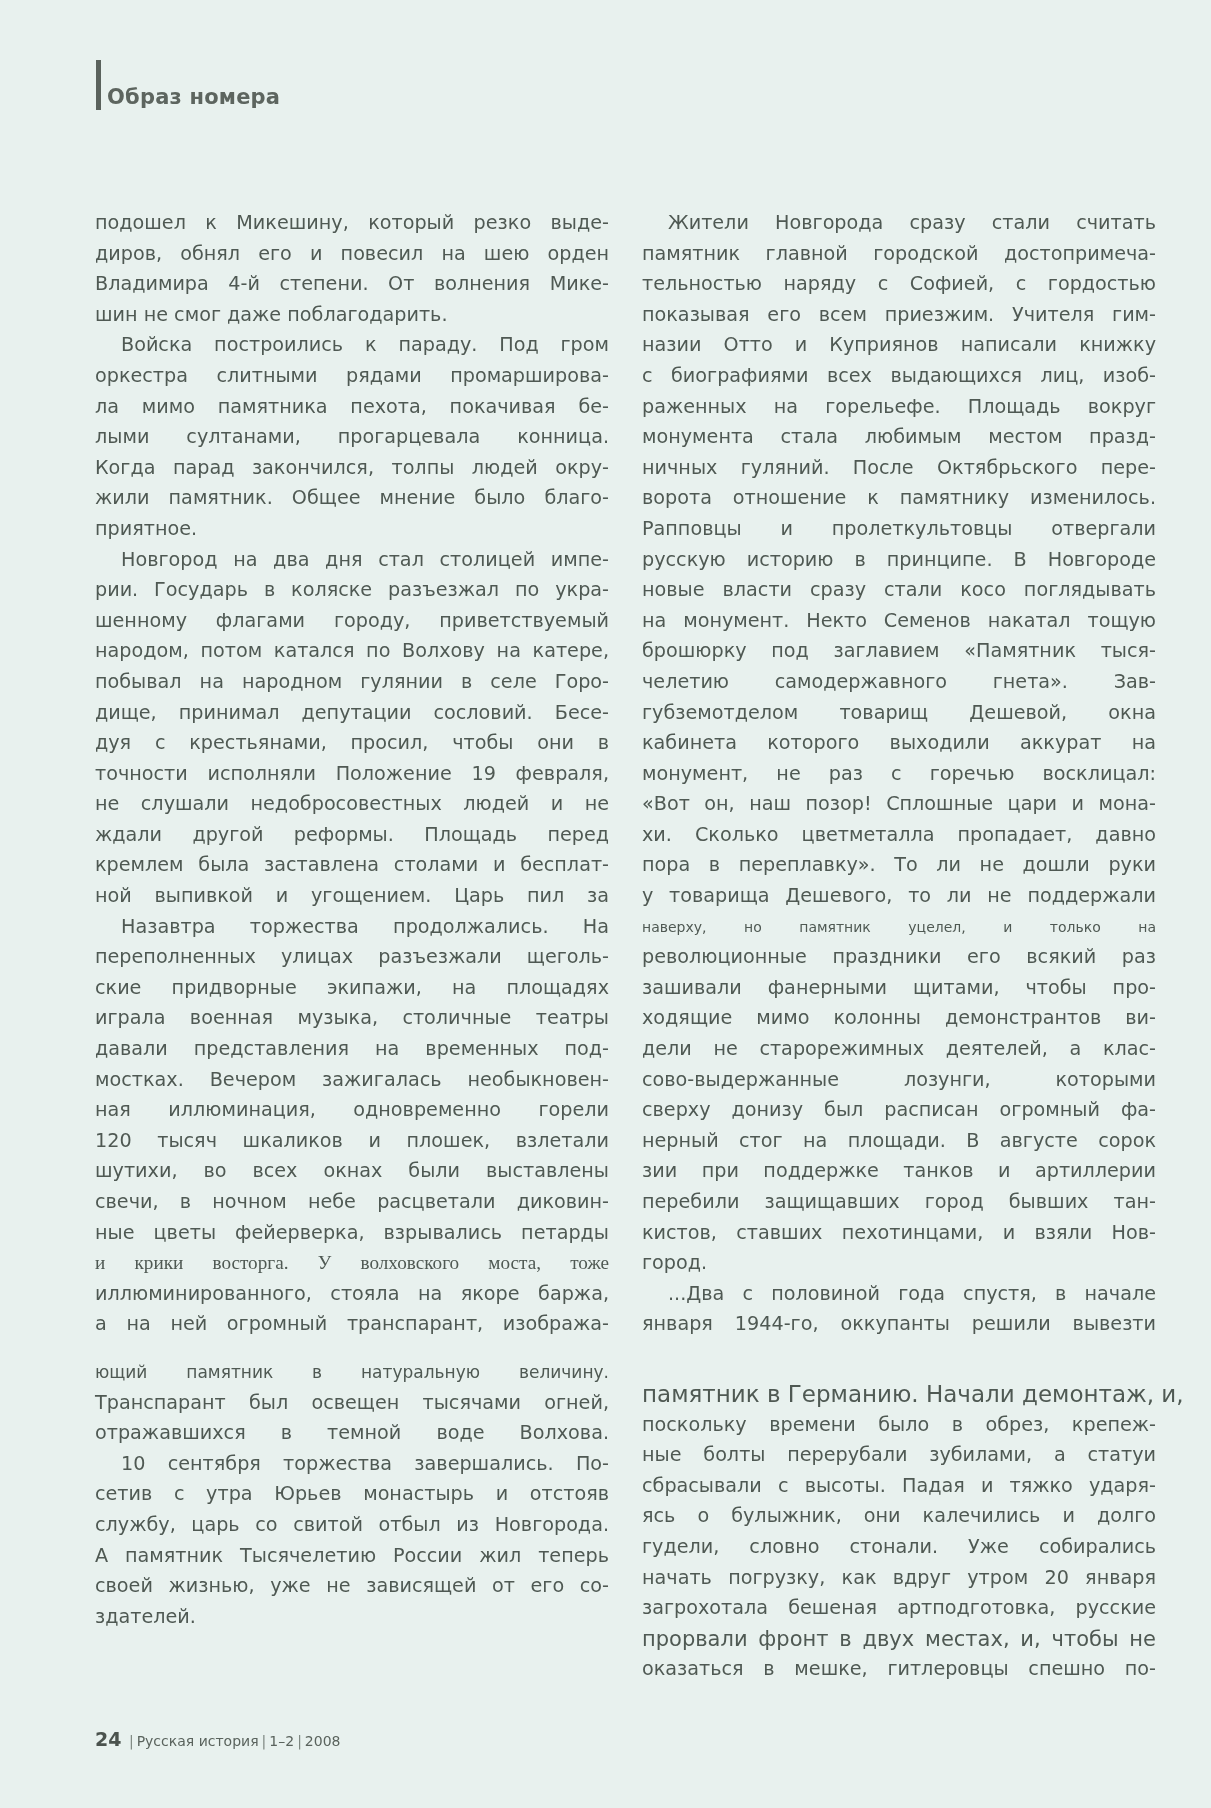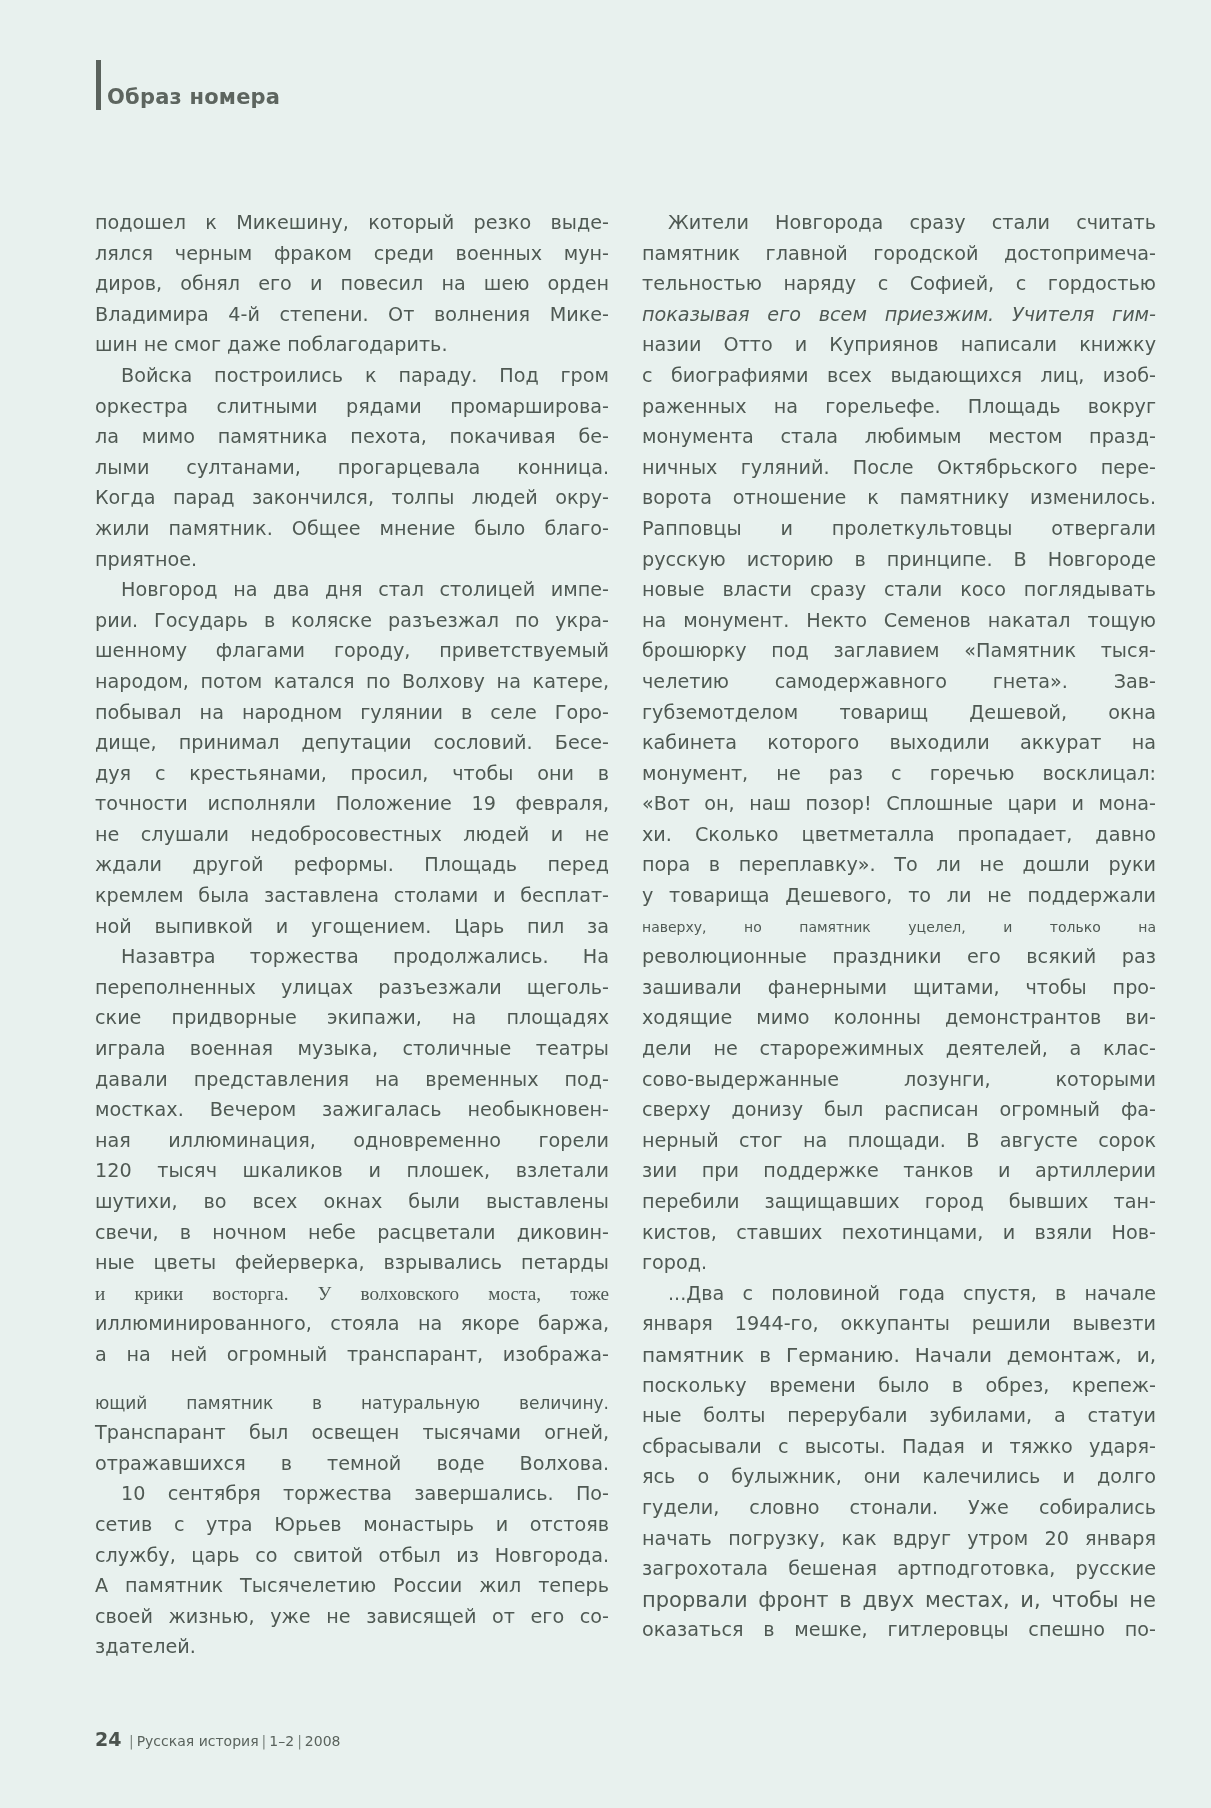--- a/index.html
+++ b/index.html
@@ -80,21 +80,20 @@
 </head>
 <body>
 
 <div class="section-header">
   <div class="section-bar"></div>
   <div class="section-title">Образ номера</div>
 </div>
 
 <div class="column col-left">
     <span class="line" style="font-size: 19.2px;">подошел к Микешину, который резко выде-</span>
-    <span class="line" style="font-size: 19.2px;">лялся черным фраком среди военных мун-</span>
     <span class="line" style="font-size: 19.2px;">диров, обнял его и повесил на шею орден</span>
     <span class="line" style="font-size: 19.2px;">Владимира 4-й степени. От волнения Мике-</span>
     <span class="line last" style="font-size: 19.2px;">шин не смог даже поблагодарить.</span>
     <span class="line indent" style="font-size: 19.2px;">Войска построились к параду. Под гром</span>
     <span class="line" style="font-size: 19.2px;">оркестра слитными рядами промарширова-</span>
     <span class="line" style="font-size: 19.2px;">ла мимо памятника пехота, покачивая бе-</span>
     <span class="line" style="font-size: 19.2px;">лыми султанами, прогарцевала конница.</span>
     <span class="line" style="font-size: 19.2px;">Когда парад закончился, толпы людей окру-</span>
     <span class="line" style="font-size: 19.2px;">жили памятник. Общее мнение было благо-</span>
     <span class="line last" style="font-size: 19.2px;">приятное.</span>
@@ -131,21 +130,21 @@
     <span class="line" style="font-size: 19.2px;">сетив с утра Юрьев монастырь и отстояв</span>
     <span class="line" style="font-size: 19.2px;">службу, царь со свитой отбыл из Новгорода.</span>
     <span class="line" style="font-size: 19.2px;">А памятник Тысячелетию России жил теперь</span>
     <span class="line" style="font-size: 19.2px;">своей жизнью, уже не зависящей от его со-</span>
     <span class="line last" style="font-size: 19.2px;">здателей.</span>
   </div>
 <div class="column col-right">
     <span class="line indent" style="font-size: 19.2px;">Жители Новгорода сразу стали считать</span>
     <span class="line" style="font-size: 19.2px;">памятник главной городской достопримеча-</span>
     <span class="line" style="font-size: 19.2px;">тельностью наряду с Софией, с гордостью</span>
-    <span class="line" style="font-size: 19.2px; font-style: italic;">показывая его всем приезжим. Учителя гим-</span>
+    <span class="line" style="font-size: 19.2px;">показывая его всем приезжим. Учителя гим-</span>
     <span class="line" style="font-size: 19.2px;">назии Отто и Куприянов написали книжку</span>
     <span class="line" style="font-size: 19.2px;">с биографиями всех выдающихся лиц, изоб-</span>
     <span class="line" style="font-size: 19.2px;">раженных на горельефе. Площадь вокруг</span>
     <span class="line" style="font-size: 19.2px;">монумента стала любимым местом празд-</span>
     <span class="line" style="font-size: 19.2px;">ничных гуляний. После Октябрьского пере-</span>
     <span class="line" style="font-size: 19.2px;">ворота отношение к памятнику изменилось.</span>
     <span class="line" style="font-size: 19.2px;">Рапповцы и пролеткультовцы отвергали</span>
     <span class="line" style="font-size: 19.2px;">русскую историю в принципе. В Новгороде</span>
     <span class="line" style="font-size: 19.2px;">новые власти сразу стали косо поглядывать</span>
     <span class="line" style="font-size: 19.2px;">на монумент. Некто Семенов накатал тощую</span>
@@ -165,21 +164,21 @@
     <span class="line" style="font-size: 19.2px;">дели не старорежимных деятелей, а клас-</span>
     <span class="line" style="font-size: 19.2px;">сово-выдержанные лозунги, которыми</span>
     <span class="line" style="font-size: 19.2px;">сверху донизу был расписан огромный фа-</span>
     <span class="line" style="font-size: 19.2px;">нерный стог на площади. В августе сорок</span>
     <span class="line" style="font-size: 19.2px;">зии при поддержке танков и артиллерии</span>
     <span class="line" style="font-size: 19.2px;">перебили защищавших город бывших тан-</span>
     <span class="line" style="font-size: 19.2px;">кистов, ставших пехотинцами, и взяли Нов-</span>
     <span class="line last" style="font-size: 19.2px;">город.</span>
     <span class="line indent" style="font-size: 19.2px;">...Два с половиной года спустя, в начале</span>
     <span class="line" style="font-size: 19.2px;">января 1944-го, оккупанты решили вывезти</span>
-    <span class="line" style="font-size: 20px;">памятник в Германию. Начали демонтаж, и,</span>
+    <span class="line" style="font-size: 23px; margin-top: 39px;">памятник в Германию. Начали демонтаж, и,</span>
     <span class="line" style="font-size: 19.2px;">поскольку времени было в обрез, крепеж-</span>
     <span class="line" style="font-size: 19.2px;">ные болты перерубали зубилами, а статуи</span>
     <span class="line" style="font-size: 19.2px;">сбрасывали с высоты. Падая и тяжко ударя-</span>
     <span class="line" style="font-size: 19.2px;">ясь о булыжник, они калечились и долго</span>
     <span class="line" style="font-size: 19.2px;">гудели, словно стонали. Уже собирались</span>
     <span class="line" style="font-size: 19.2px;">начать погрузку, как вдруг утром 20 января</span>
     <span class="line" style="font-size: 19.2px;">загрохотала бешеная артподготовка, русские</span>
     <span class="line" style="font-size: 21px;">прорвали фронт в двух местах, и, чтобы не</span>
     <span class="line" style="font-size: 19.2px;">оказаться в мешке, гитлеровцы спешно по-</span>
   </div>

